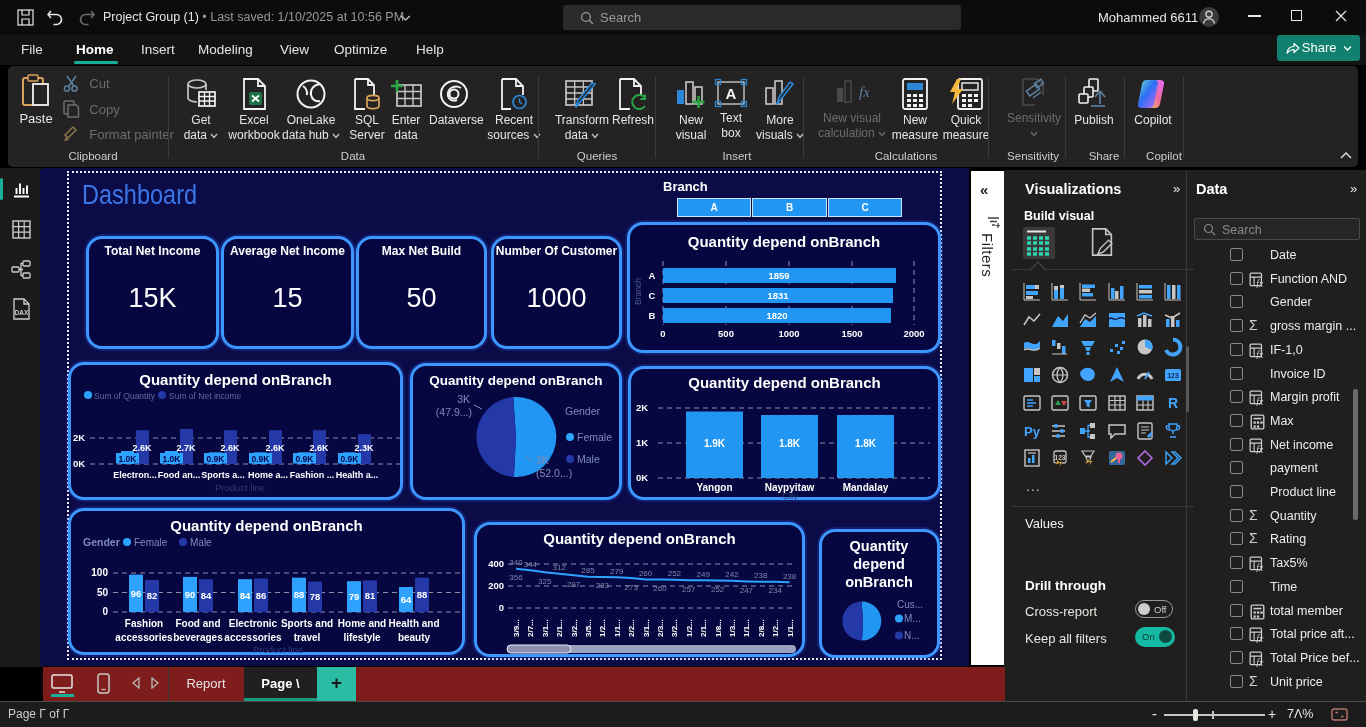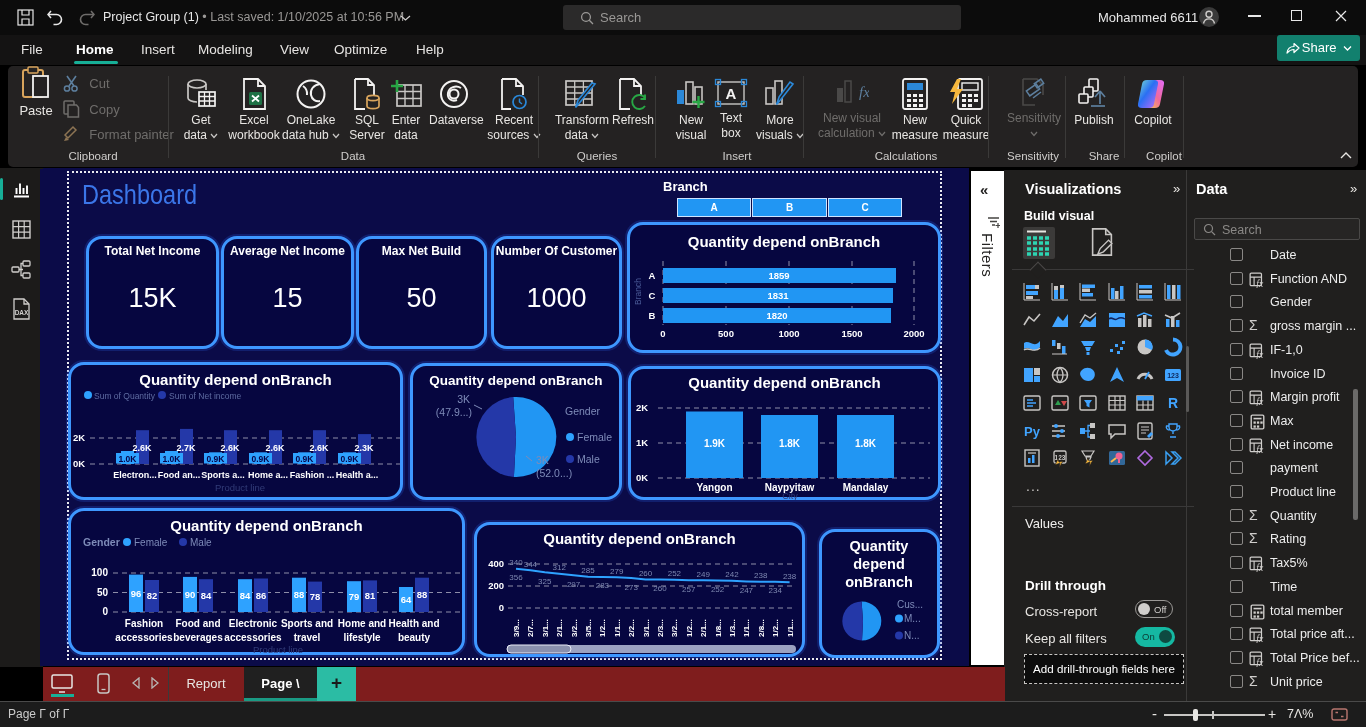--- a/index.html
+++ b/index.html
@@ -83,21 +83,21 @@
    <svg style="vertical-align:-3px;margin-right:2px" width="15" height="15" viewBox="0 0 15 15">
         <path d="M2 13c.5-4 3-6.5 7-6.5V3.5L14 8l-5 4.5V9.5C6 9.5 4 10.7 2 13z" fill="none" stroke="#fff" stroke-width="1.2" stroke-linejoin="round"></path>
       </svg>Share
    <svg style="vertical-align:0px;margin-left:3px" width="9" height="7" viewBox="0 0 9 7">
         <path d="M1 1.5 4.5 5 8 1.5" fill="none" stroke="#fff" stroke-width="1.3"></path>
       </svg>
  </div>
 </div>
 <div class="abs" id="ribbon">
 
- <div class="rbtn" style="left:2px;top:0;width:52px">
+ <div class="rbtn" style="left:2px;top:8px;width:52px">
   <svg class="ric" width="30" height="34" viewBox="0 0 30 34">
         <rect x="2" y="4" width="20" height="27" rx="2" fill="none" stroke="#d8a45c" stroke-width="2"></rect>
         <rect x="7" y="1" width="10" height="6" rx="1" fill="#242222" stroke="#d8a45c" stroke-width="1.5"></rect>
         <rect x="12" y="10" width="15" height="21" fill="#242222" stroke="#f3f2f1" stroke-width="1.8"></rect>
       </svg>
   <span style="font-size:13px">Paste</span></div>
  <div class="rbtn dim" style="left:55px;top:9px;text-align:left">
   <svg width="17" height="17" viewBox="0 0 17 17" style="vertical-align:-4px">
         <path d="M4 1l7 10M13 1 6 11" stroke="#5d7f9e" stroke-width="1.6" fill="none"></path>
         <circle cx="4" cy="13.5" r="2.6" fill="none" stroke="#5d7f9e" stroke-width="1.5"></circle>
@@ -892,21 +892,20 @@
  <div class="abs" style="left:4px;top:434px;font-size:13px;color:#e8e6e3">Cross-report</div>
  <div class="abs" style="left:114px;top:430px;width:38px;height:18px;border:1px solid #9a9896;border-radius:9px">
   <div class="abs" style="left:2px;top:2px;width:12px;height:12px;background:#d0cecc;border-radius:50%"></div>
   <div class="abs" style="left:18px;top:3px;font-size:9.5px;color:#d0cecc">Off</div>
  </div>
  <div class="abs" style="left:4px;top:461px;font-size:13px;color:#e8e6e3">Keep all filters</div>
  <div class="abs" style="left:114px;top:457px;width:40px;height:20px;background:#15b8a2;border-radius:10px">
   <div class="abs" style="left:7px;top:4px;font-size:9.5px;color:#0b3a33;font-weight:normal">On</div>
   <div class="abs" style="left:24px;top:3px;width:13px;height:13px;background:#0e4a41;border-radius:50%"></div>
  </div>
- <div class="abs" style="left:3px;top:484px;width:160px;height:30px;background:#0d0d0d;border:1px dashed #c8c6c4;font-size:11.6px;color:#fff;line-height:28px;text-align:center;white-space:nowrap">Add drill-through fields here</div>
 </div>
 <div class="abs" id="datapanel">
  <div class="abs" style="left:6px;top:11px;font-size:14.5px;font-weight:bold;color:#fff">Data</div>
  <div class="abs" style="left:160px;top:11px;font-size:13px;color:#e8e6e3">»</div>
  <div class="abs" style="left:4px;top:48px;width:166px;height:22px;background:#262524;border:1px solid #4a4948;border-radius:2px;color:#8a8886;font-size:12.5px;line-height:20px">
   <svg style="margin:4px 6px -2px 8px" width="13" height="13" viewBox="0 0 13 13">
         <circle cx="5.5" cy="5.5" r="4" fill="none" stroke="#8a8886" stroke-width="1.2"></circle>
         <path d="M8.6 8.6 12 12" stroke="#8a8886" stroke-width="1.2"></path>
       </svg>Search
  </div>

